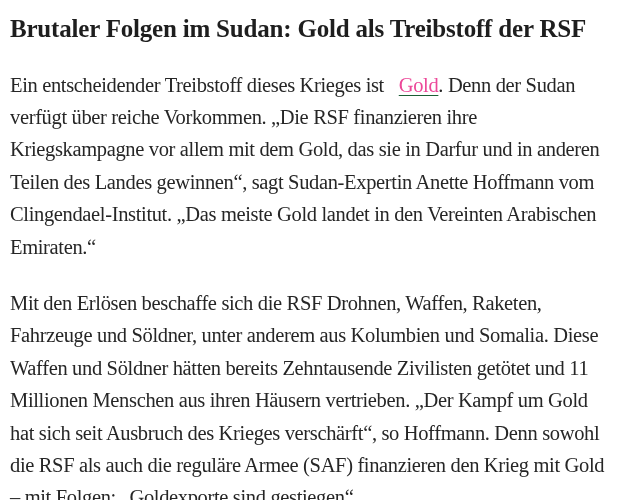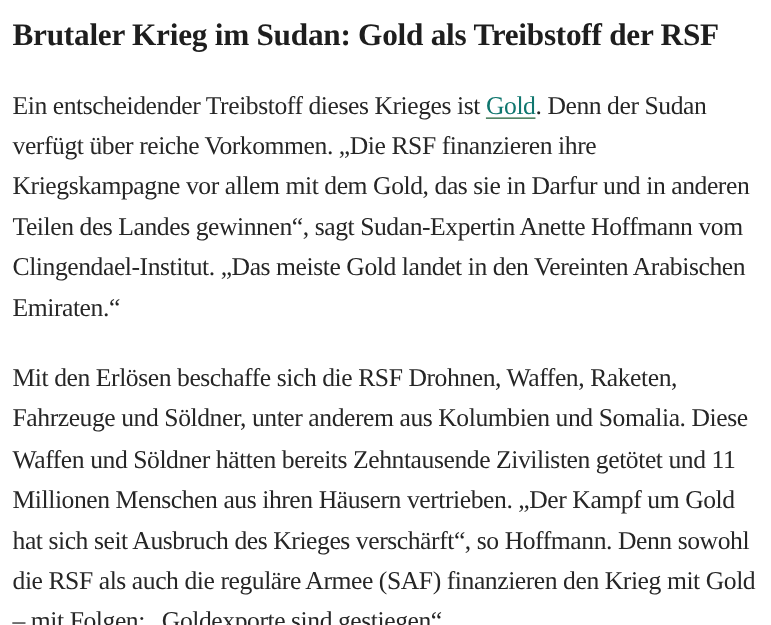--- a/index.html
+++ b/index.html
@@ -29,34 +29,35 @@
     letter-spacing: -0.2px;
   }
   p.body-paragraph {
     margin: 24px 0 0 0;
     font-size: 20.5px;
     line-height: 32.4px;
     letter-spacing: -0.35px;
     color: #262626;
   }
   a.inline-link {
-    color: #0f766e;
+    color: #ec4899;
     text-decoration: underline;
     text-decoration-color: #1b5e34;
     text-underline-offset: 3px;
     text-decoration-thickness: 1px;
     cursor: pointer;
+    margin-left: 10px;
   }
 </style>
 </head>
 <body>
 
 <div class="page">
   <article class="article">
 
-    <h1 class="article-title">Brutaler Krieg im Sudan: Gold als Treibstoff der RSF</h1>
+    <h1 class="article-title">Brutaler Folgen im Sudan: Gold als Treibstoff der RSF</h1>
 
     <p class="body-paragraph"><span>Ein entscheidender Treibstoff dieses Krieges ist </span><a class="inline-link" href="#">Gold</a><span>. Denn der Sudan verfügt über reiche Vorkommen. „Die RSF finanzieren ihre Kriegskampagne vor allem mit dem Gold, das sie in Darfur und in anderen Teilen des Landes gewinnen“, sagt Sudan-Expertin Anette Hoffmann vom Clingendael-Institut. „Das meiste Gold landet in den Vereinten Arabischen Emiraten.“</span></p>
 
     <p class="body-paragraph">Mit den Erlösen beschaffe sich die RSF Drohnen, Waffen, Raketen, Fahrzeuge und Söldner, unter anderem aus Kolumbien und Somalia. Diese Waffen und Söldner hätten bereits Zehntausende Zivilisten getötet und 11 Millionen Menschen aus ihren Häusern vertrieben. „Der Kampf um Gold hat sich seit Ausbruch des Krieges verschärft“, so Hoffmann. Denn sowohl die RSF als auch die reguläre Armee (SAF) finanzieren den Krieg mit Gold – mit Folgen: „Goldexporte sind gestiegen“.</p>
 
   </article>
 </div>
 
 </body></html>

